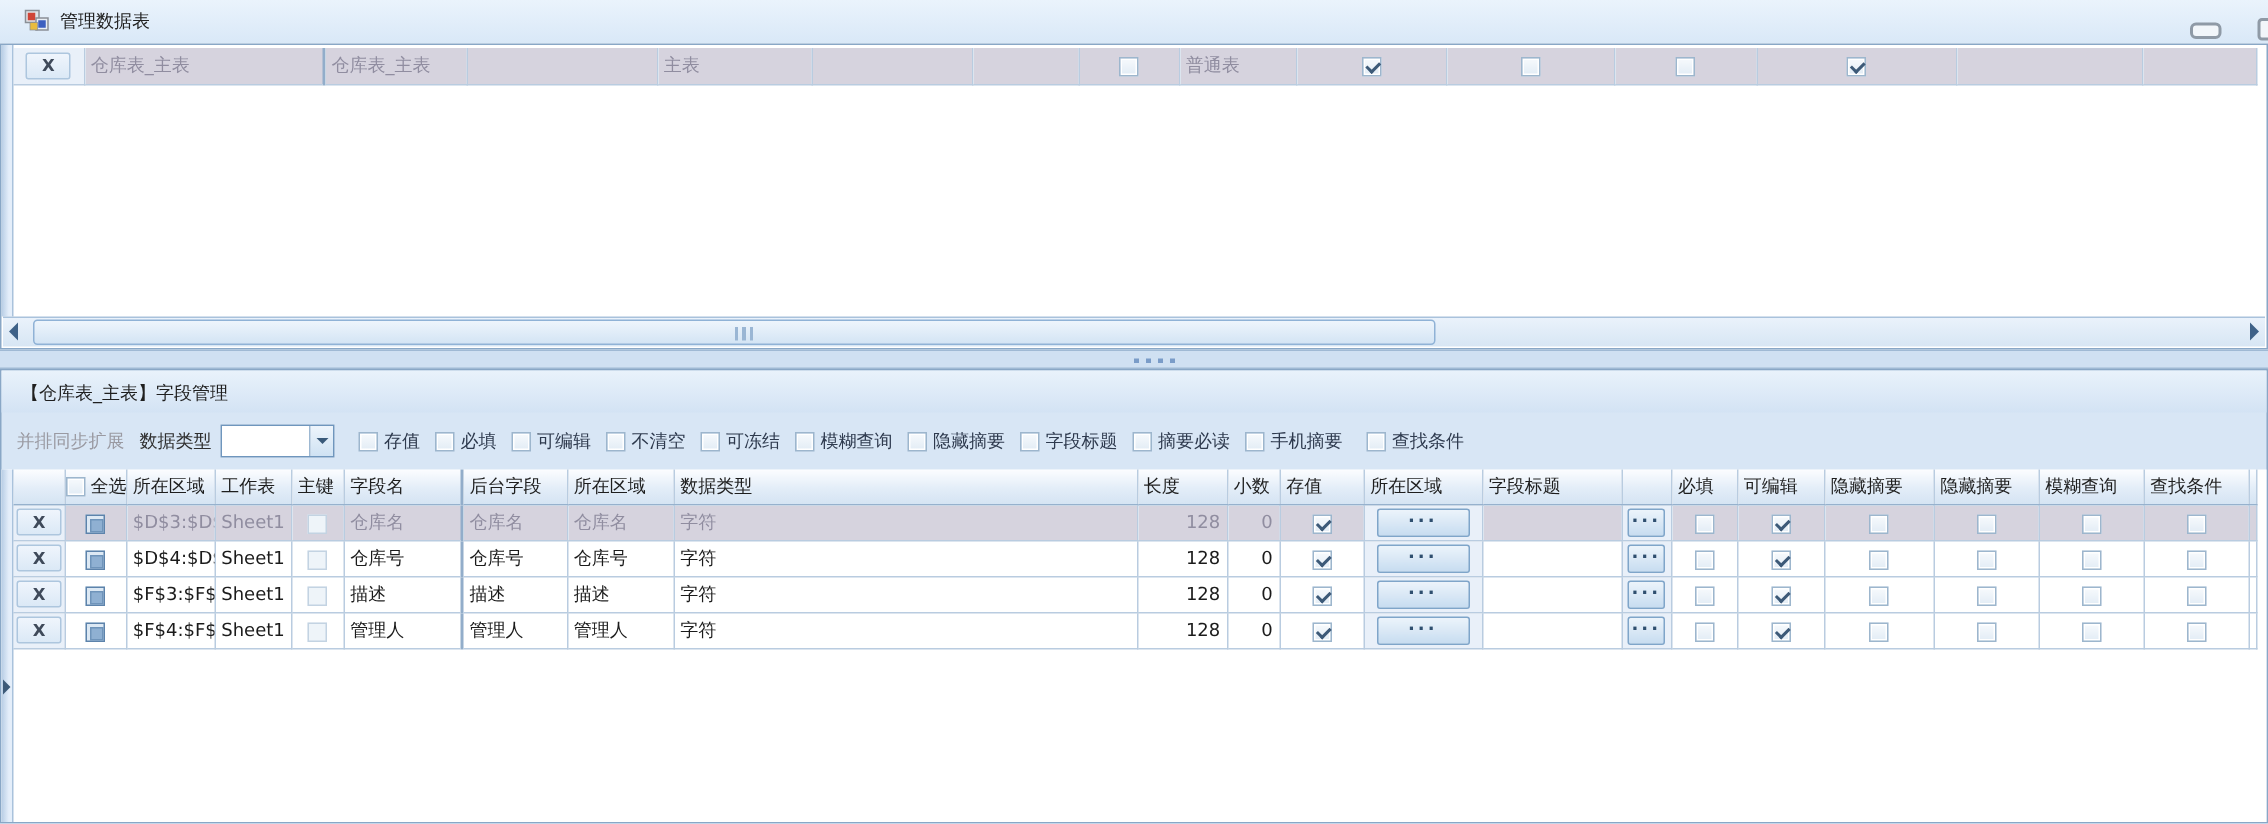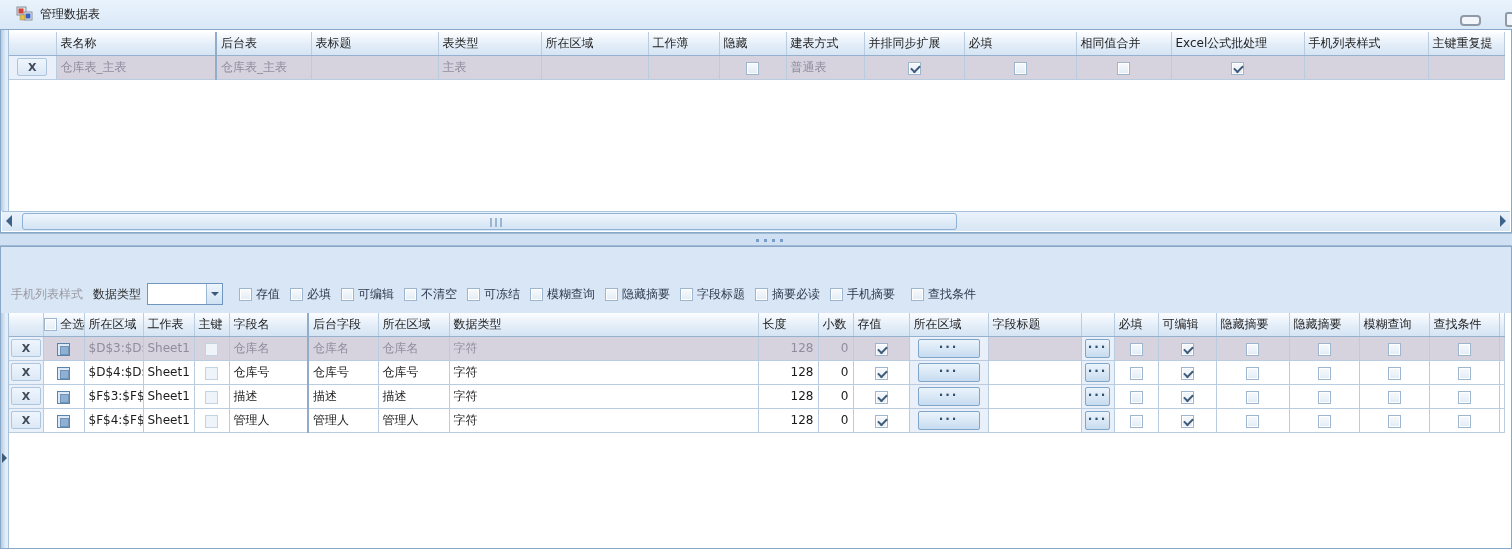--- a/index.html
+++ b/index.html
@@ -144,37 +144,20 @@
           <col style="width:67px">
         <col style="width:78px">
           <col style="width:100px">
           <col style="width:112px">
           <col style="width:95px">
         <col style="width:133px">
           <col style="width:124px">
           <col>
       </colgroup>
       <tbody>
-          <tr>
-        <th></th>
-        <th class="thick">表名称</th>
-        <th>后台表</th>
-        <th>表标题</th>
-        <th>表类型</th>
-        <th>所在区域</th>
-        <th>工作薄</th>
-        <th>隐藏</th>
-        <th>建表方式</th>
-        <th>并排同步扩展</th>
-        <th>必填</th>
-        <th>相同值合并</th>
-        <th>Excel公式批处理</th>
-        <th>手机列表样式</th>
-        <th>主键重复提</th>
-      </tr>
       <tr class="dim-row">
         <td class="btncell">
               <div class="xbtn">X</div>
             </td>
         <td class="thick">仓库表_主表</td>
         <td>仓库表_主表</td>
         <td></td>
         <td>主表</td>
         <td></td>
         <td></td>
@@ -197,23 +180,26 @@
       </div>
       <div class="sb-arrow sb-right"></div>
     </div>
   </div>
 
   <div id="splitter">
     <div class="split-dots"></div>
   </div>
 
   <div id="bottomPanel" class="panel">
+    <div class="caption">
+      <span>【仓库表_主表】字段管理</span>
+    </div>
 
     <div class="toolbar">
-      <span class="link-gray">手机列表样式</span>
+      <span class="link-gray">并排同步扩展</span>
       <span class="tb-label">数据类型</span>
       <div class="combo">
         <span></span>
         <div class="combo-btn"></div>
       </div>
       <span class="tb-item">
           <span class="cb"></span>
           <span>存值</span>
         </span>
       <span class="tb-item">

